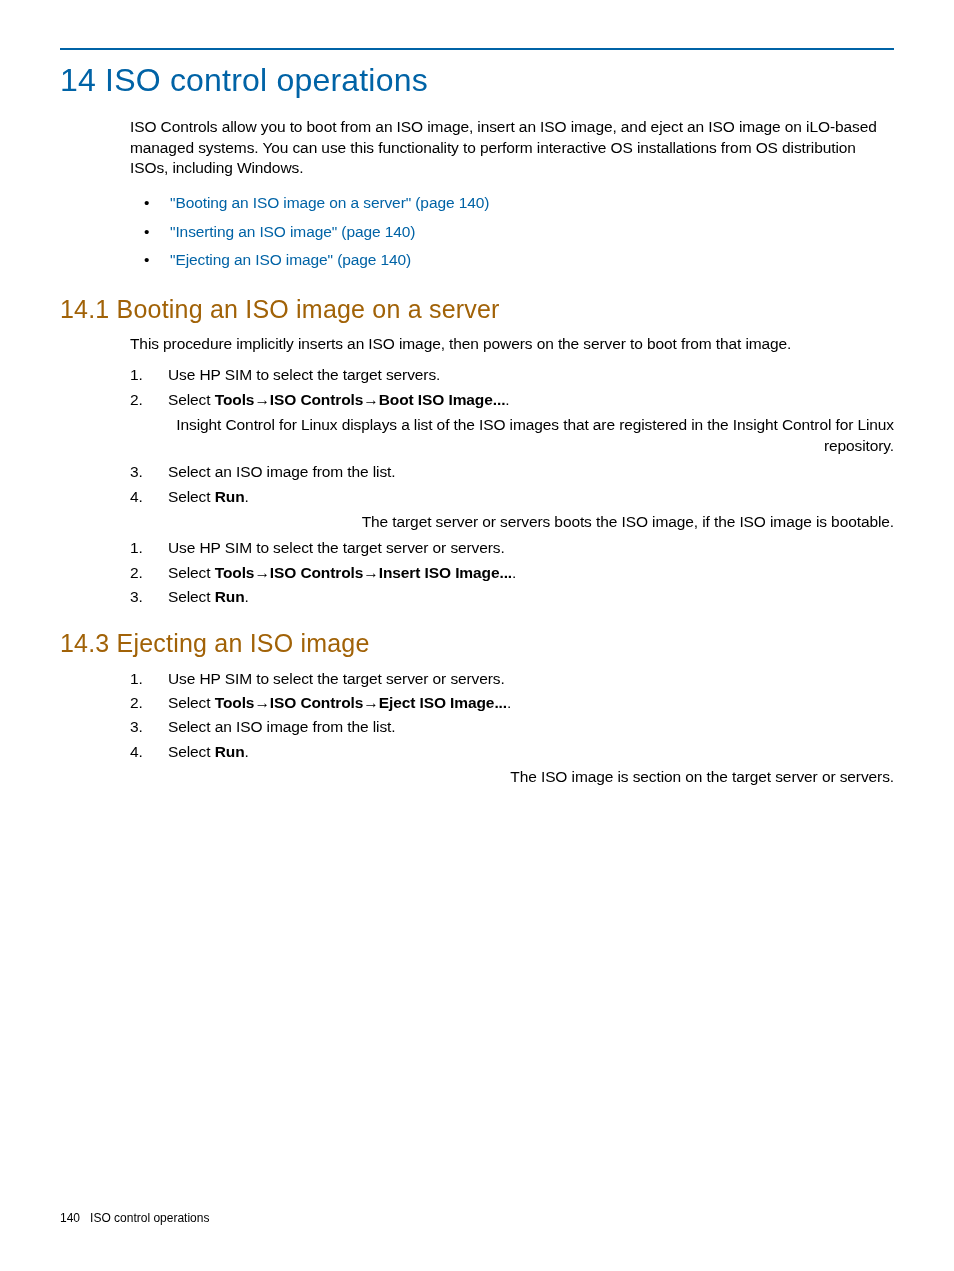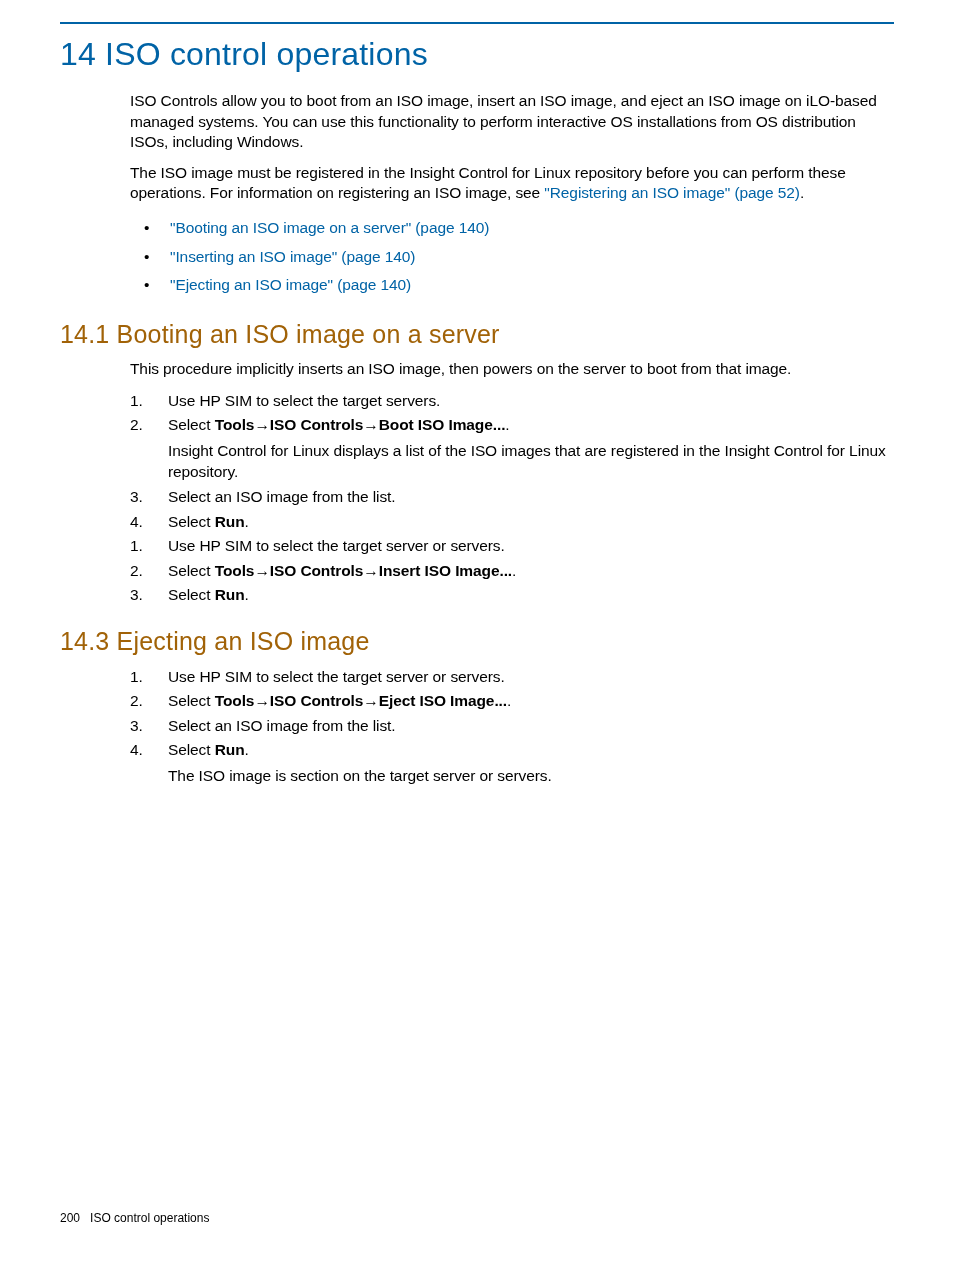--- a/index.html
+++ b/index.html
@@ -5,21 +5,21 @@
     * { box-sizing: border-box; margin: 0; padding: 0; }
     body {
       font-family: Arial, Helvetica, sans-serif;
       background: #fff;
       width: 954px;
       height: 1271px;
       position: relative;
       color: #000;
     }
     .page {
-      padding: 22px 60px 0 60px;
+      padding: 48px 60px 0 60px;
     }
     .rule {
       border-top: 2px solid #0063a6;
       margin-bottom: 12px;
     }
     .h1 {
       font-family: "Trebuchet MS", "Segoe UI", Arial, sans-serif;
       font-size: 32px;
       font-weight: 400;
       color: #0063a6;
@@ -82,20 +82,21 @@
       left: 0;
       top: 0;
     }
     .sub-para {
       font-family: "Trebuchet MS", Arial, sans-serif;
       font-size: 15.5px;
       line-height: 1.35;
       margin-top: 4px;
       margin-bottom: 4px;
       letter-spacing: -0.1px;
+      text-align: right;
     }
     .strong { font-weight: bold; }
     .footer {
       position: absolute;
       left: 60px;
       bottom: 46px;
       font-family: "Trebuchet MS", Arial, sans-serif;
       font-size: 12px;
       color: #000;
     }
@@ -103,42 +104,40 @@
 </head>
 <body>
 
 <div class="page">
   <div class="rule"></div>
 
   <h1 class="h1">14 ISO control operations</h1>
 
   <div class="body-indent">
     <p class="para">ISO Controls allow you to boot from an ISO image, insert an ISO image, and eject an ISO image on iLO-based managed systems. You can use this functionality to perform interactive OS installations from OS distribution ISOs, including Windows.</p>
-    <p class="para">
-      <span>The ISO image must be registered in the Insight Control for Linux repository before you can perform these operations. For information on registering an ISO image, see </span><span class="link">"Registering an ISO image" (page 52)</span><span>.</span>
-    </p>
     <ul class="bullets">
       <li><span class="link">"Booting an ISO image on a server" (page 140)</span></li>
       <li><span class="link">"Inserting an ISO image" (page 140)</span></li>
       <li><span class="link">"Ejecting an ISO image" (page 140)</span></li>
     </ul>
   </div>
 
   <h2 class="h2">14.1 Booting an ISO image on a server</h2>
   <div class="body-indent">
     <p class="para">This procedure implicitly inserts an ISO image, then powers on the server to boot from that image.</p>
     <ol class="olist">
       <li><span>Use HP SIM to select the target servers.</span></li>
       <li>
         <span>Select </span><span class="strong">Tools</span>→<span class="strong">ISO Controls</span>→<span class="strong">Boot ISO Image...</span><span>.</span>
         <p class="sub-para">Insight Control for Linux displays a list of the ISO images that are registered in the Insight Control for Linux repository.</p>
       </li>
       <li><span>Select an ISO image from the list.</span></li>
       <li>
         <span>Select </span><span class="strong">Run</span><span>.</span>
+        <p class="sub-para">The target server or servers boots the ISO image, if the ISO image is bootable.</p>
       </li>
     </ol>
   </div>
 
   <div class="body-indent">
     <ol class="olist">
       <li><span>Use HP SIM to select the target server or servers.</span></li>
       <li>
         <span>Select </span><span class="strong">Tools</span>→<span class="strong">ISO Controls</span>→<span class="strong">Insert ISO Image...</span><span>.</span>
       </li>
@@ -159,14 +158,14 @@
       <li>
         <span>Select </span><span class="strong">Run</span><span>.</span>
         <p class="sub-para">The ISO image is section on the target server or servers.</p>
       </li>
     </ol>
   </div>
 
 </div>
 
 <div class="footer">
-  <span>200</span>&nbsp;&nbsp;&nbsp;<span>ISO control operations</span>
+  <span>140</span>&nbsp;&nbsp;&nbsp;<span>ISO control operations</span>
 </div>
 
 </body></html>

